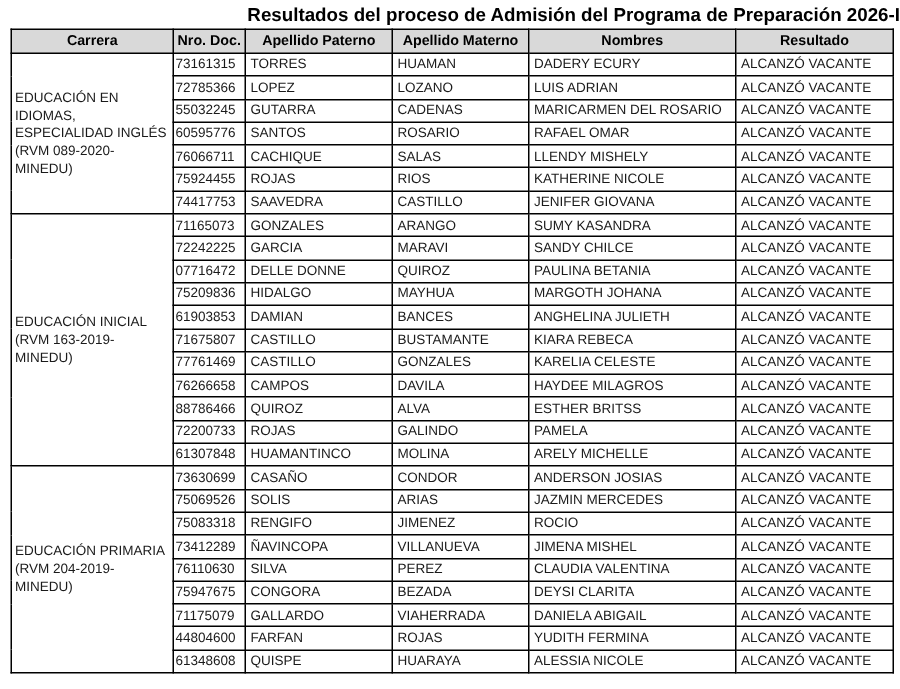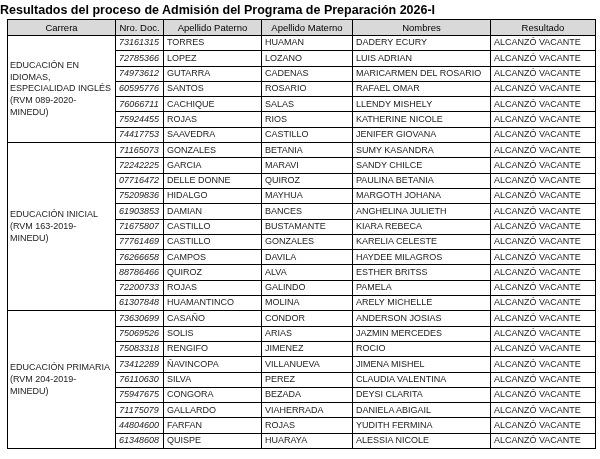--- a/index.html
+++ b/index.html
@@ -14,59 +14,58 @@
     width:600px;height:459px;
     background:var(--page-bg);
     font-family:"Liberation Sans","DejaVu Sans",sans-serif;
     color:var(--text-color);
     overflow:hidden;
   }
   .page-title{
     font-size:12.5px;
     font-weight:bold;
     color:#000;
-    text-align:left;
+    text-align:right;
     padding:3px 0 2px 0;
     letter-spacing:0;
   }
   table.results{
     border-collapse:collapse;
     table-layout:fixed;
     margin-left:7px;
     width:588px;
     border:1.5px solid var(--border-color);
   }
   th{
     background:var(--header-bg);
     border:1.5px solid var(--border-color);
     font-size:9.5px;
-    font-weight:normal;
+    font-weight:bold;
     color:#000;
     padding:2px 1px;
     height:15px;
     text-align:center;
     overflow:hidden;
     white-space:nowrap;
   }
   td{
     border:1px solid var(--border-color);
     font-size:9px;
     padding:0 3px;
     height:15.3px;
     line-height:1.05;
     overflow:hidden;
     white-space:nowrap;
     text-align:left;
     vertical-align:middle;
   }
   td.num{
-    text-align:center;
+    text-align:left;
     padding-right:2px;
     padding-left:1px;
-    font-style:italic;
   }
   td.carrera{
     text-align:left;
     white-space:pre-line;
     line-height:1.3;
     padding:0 2px;
   }
 </style>
 </head>
 <body>
@@ -106,21 +105,21 @@
         <td>ALCANZÓ VACANTE</td>
       </tr>
       <tr>
         <td class="num">72785366</td>
         <td>LOPEZ</td>
         <td>LOZANO</td>
         <td>LUIS ADRIAN</td>
         <td>ALCANZÓ VACANTE</td>
       </tr>
       <tr>
-        <td class="num">74973612</td>
+        <td class="num">55032245</td>
         <td>GUTARRA</td>
         <td>CADENAS</td>
         <td>MARICARMEN DEL ROSARIO</td>
         <td>ALCANZÓ VACANTE</td>
       </tr>
       <tr>
         <td class="num">60595776</td>
         <td>SANTOS</td>
         <td>ROSARIO</td>
         <td>RAFAEL OMAR</td>
@@ -146,21 +145,21 @@
         <td>CASTILLO</td>
         <td>JENIFER GIOVANA</td>
         <td>ALCANZÓ VACANTE</td>
       </tr>
       <tr>
         <td class="carrera" rowspan="11">EDUCACIÓN INICIAL
 (RVM 163-2019-
 MINEDU)</td>
         <td class="num">71165073</td>
         <td>GONZALES</td>
-        <td>BETANIA</td>
+        <td>ARANGO</td>
         <td>SUMY KASANDRA</td>
         <td>ALCANZÓ VACANTE</td>
       </tr>
       <tr>
         <td class="num">72242225</td>
         <td>GARCIA</td>
         <td>MARAVI</td>
         <td>SANDY CHILCE</td>
         <td>ALCANZÓ VACANTE</td>
       </tr>

